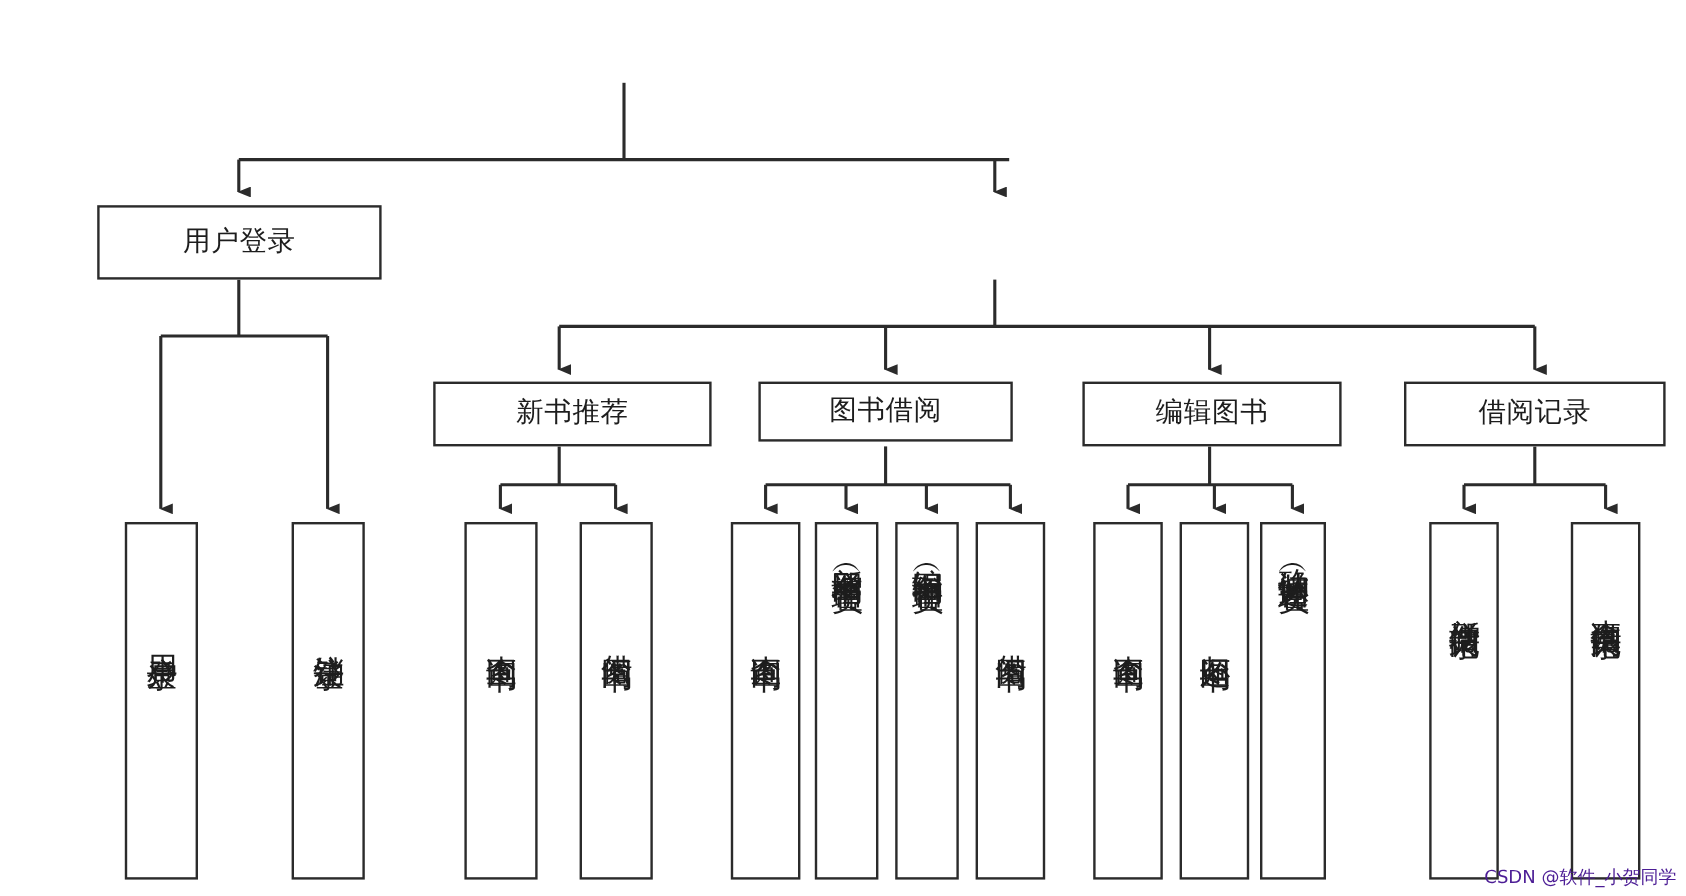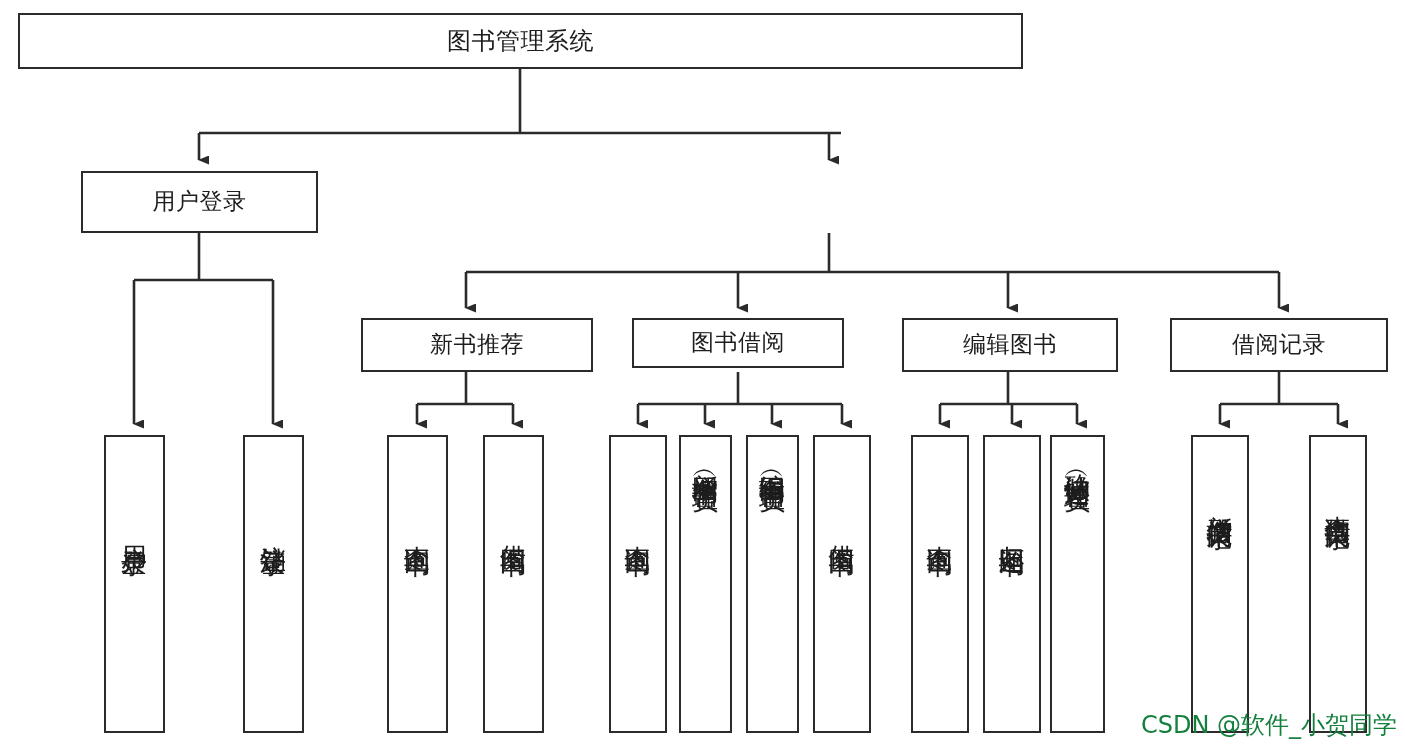--- a/index.html
+++ b/index.html
@@ -68,22 +68,22 @@
   .node.vertical.midlow .label {
     margin-top: 48px;
   }
   .node.vertical.high .label {
     margin-top: 6px;
   }
   .watermark {
     position: absolute;
     right: 8px;
     bottom: 6px;
-    font-size: 24px;
-    color: #15803d;
+    font-size: 15px;
+    color: #4c1d95;
     white-space: nowrap;
     font-family: "DejaVu Sans", "Liberation Sans", sans-serif;
   }
 </style>
 </head>
 <body>
 
 <div id="canvas">
 
   <svg class="connectors" viewBox="0 0 1405 747">
@@ -129,23 +129,20 @@
       <path d="M1012,404 L1012,424" marker-end="url(#arrow)"></path>
       <path d="M1077,404 L1077,424" marker-end="url(#arrow)"></path>
 
       <path d="M1279,372 L1279,404"></path>
       <path d="M1220,404 L1338,404"></path>
       <path d="M1220,404 L1220,424" marker-end="url(#arrow)"></path>
       <path d="M1338,404 L1338,424" marker-end="url(#arrow)"></path>
     </g>
   </svg>
 
-  <div class="node horizontal root" style="left:18px; top:13px; width:1005px; height:56px;">
-    <span class="label">图书管理系统</span>
-  </div>
 
   <div class="node horizontal" style="left:81px; top:171px; width:237px; height:62px;">
     <span class="label">用户登录</span>
   </div>
 
   <div class="node horizontal" style="left:361px; top:318px; width:232px; height:54px;">
     <span class="label">新书推荐</span>
   </div>
   <div class="node horizontal" style="left:632px; top:318px; width:212px; height:50px;">
     <span class="label">图书借阅</span>

